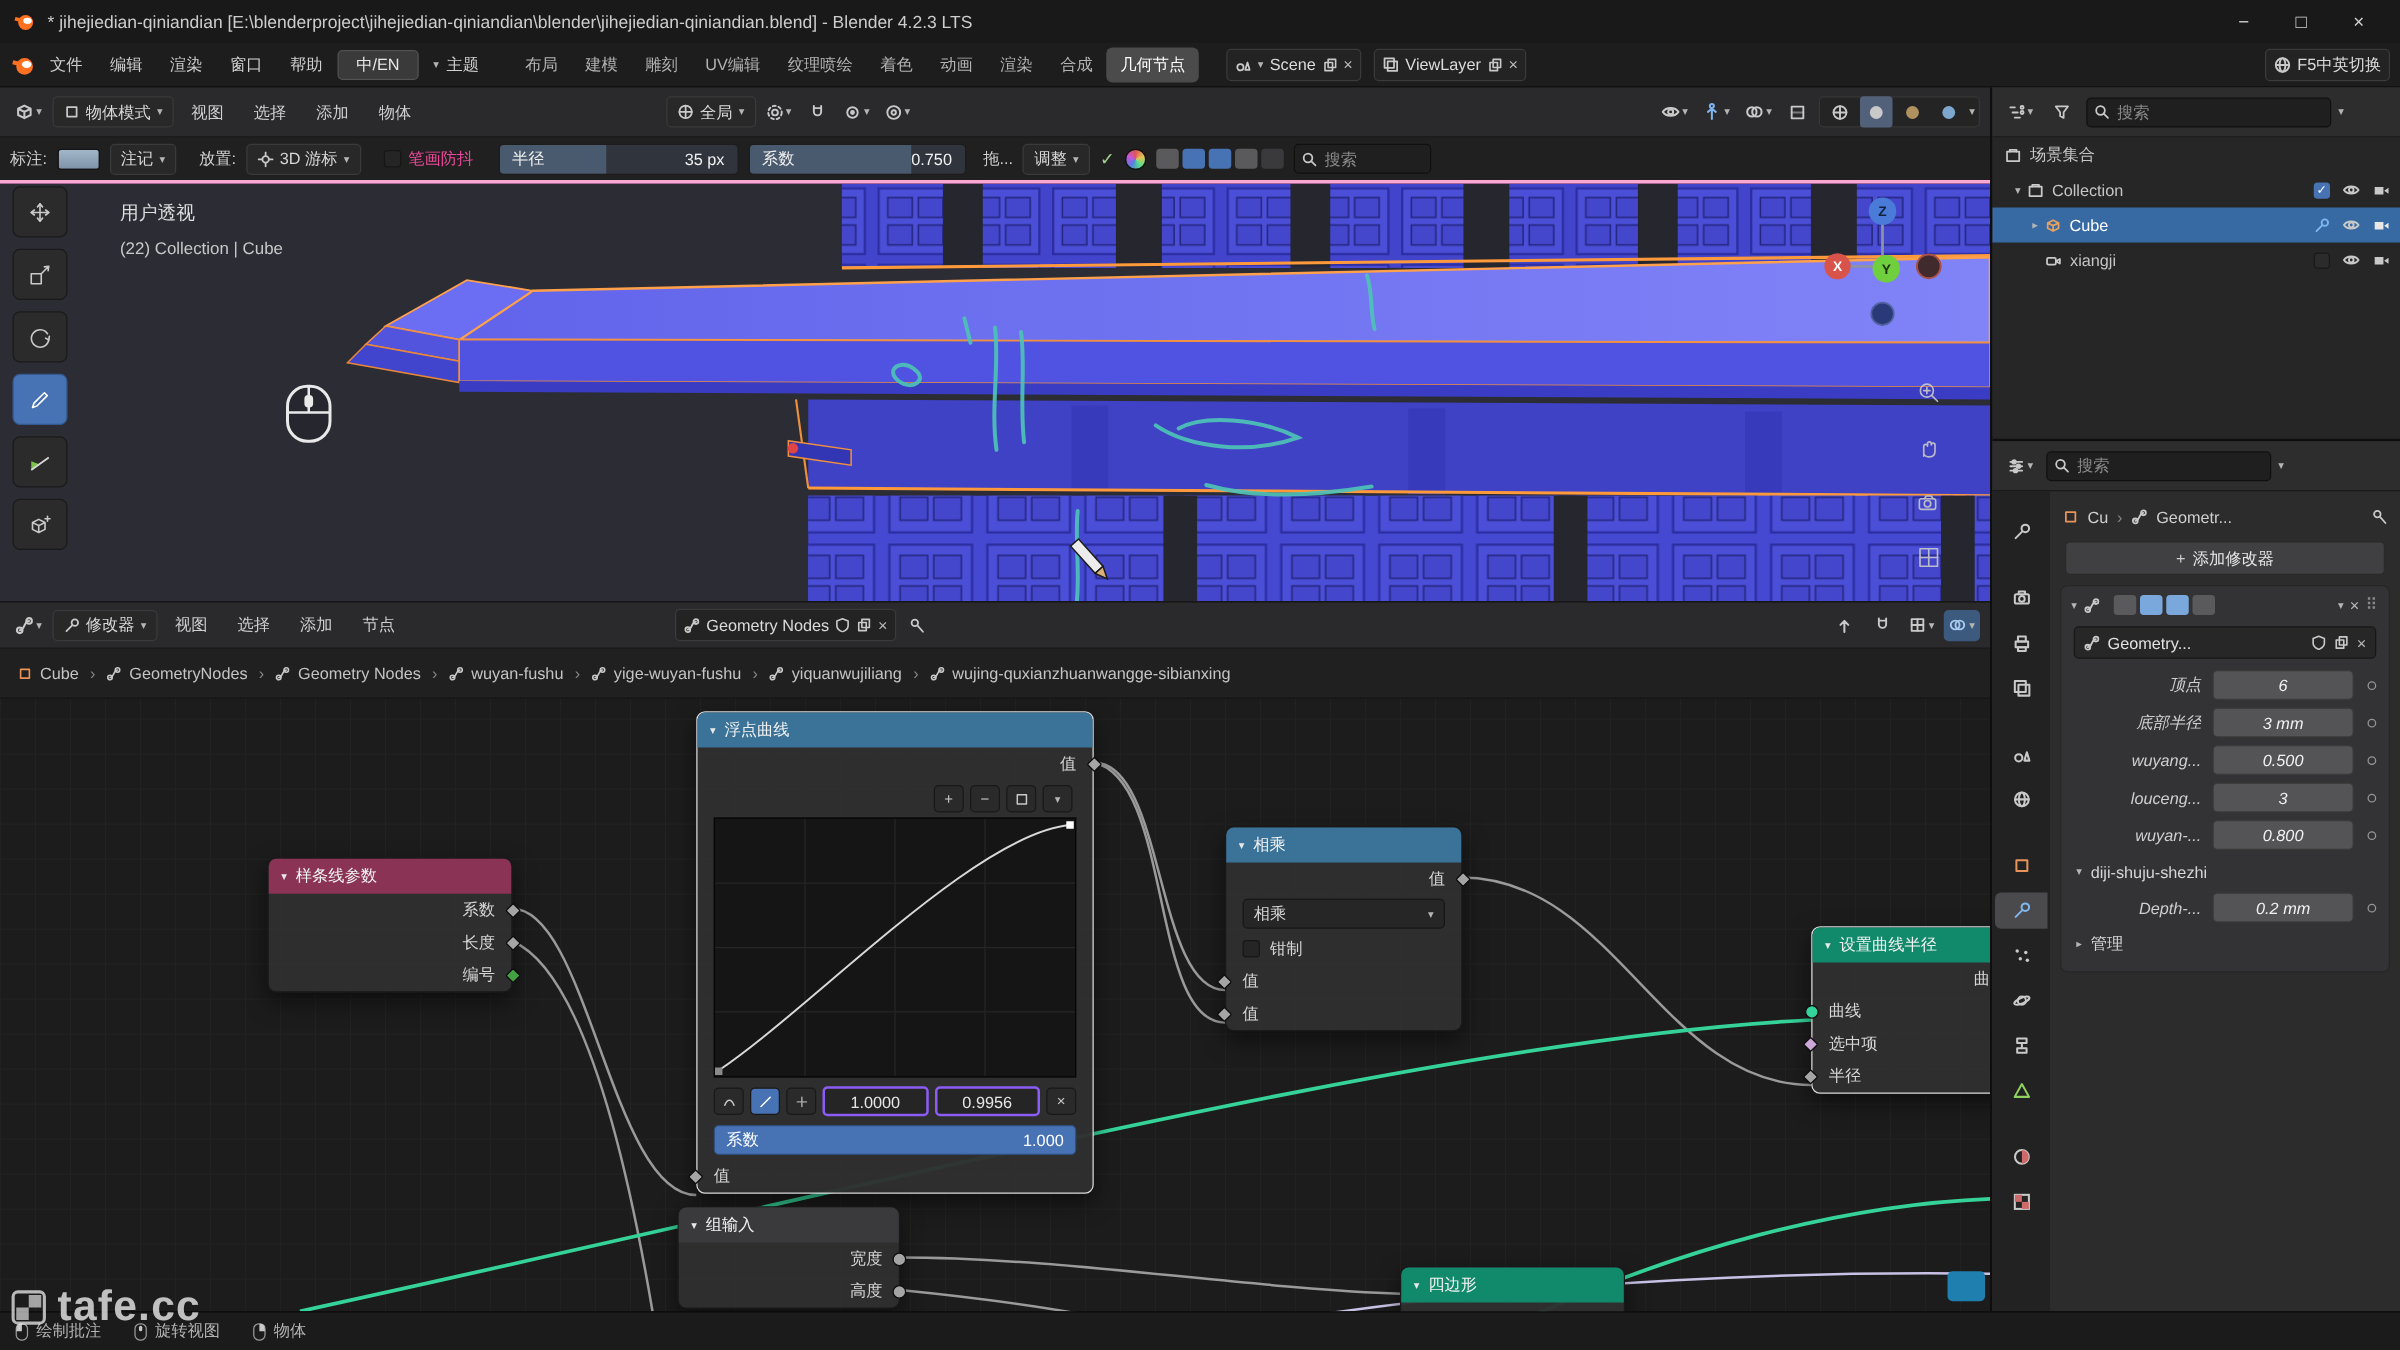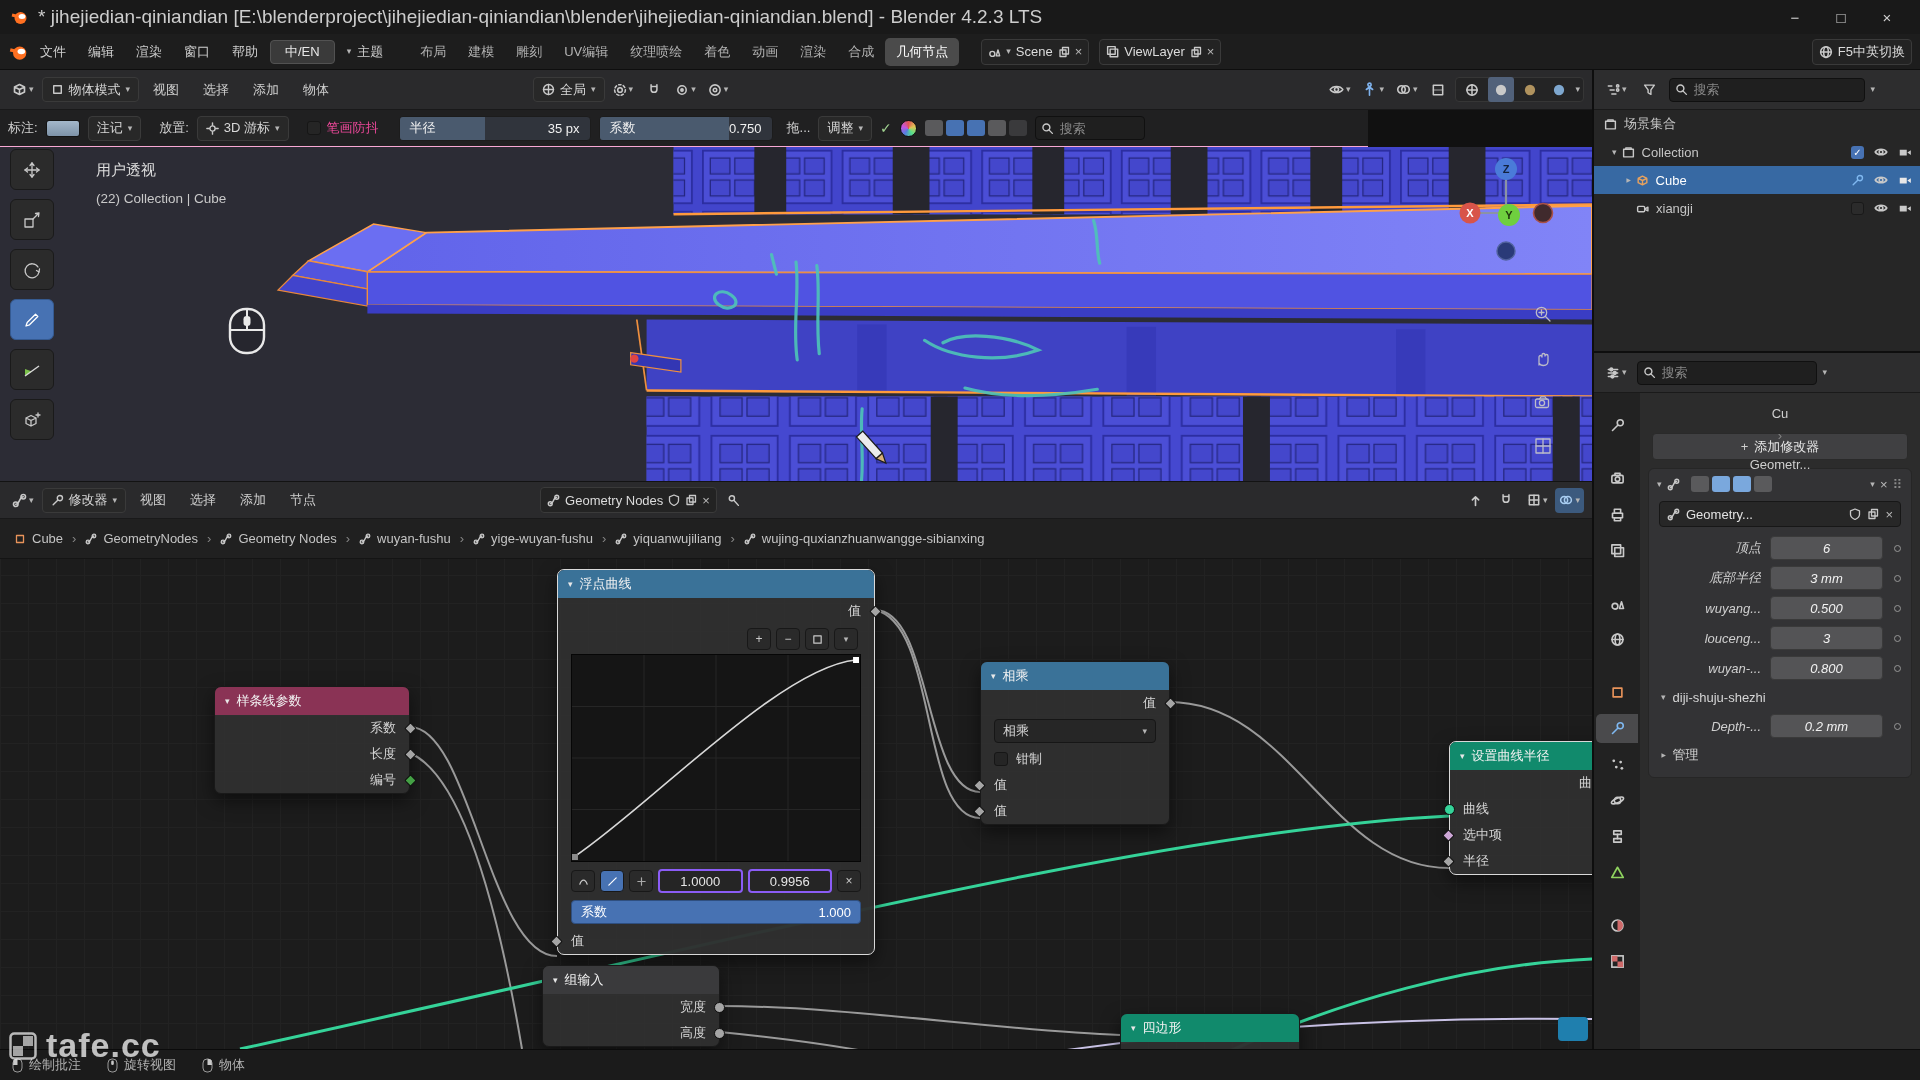--- a/index.html
+++ b/index.html
@@ -19,39 +19,39 @@
   svg.i { stroke:#c9c9c9; fill:none; stroke-width:1.3; stroke-linecap:round; stroke-linejoin:round; }
   input.search { background:#1f1f1f; border:1px solid #101010; border-radius:4px; height:24px;
                  color:#ddd; padding:0 6px 0 24px; font-size:13px; width:160px; }
   input.search::placeholder { color:#8a8a8a; }
   .searchwrap { position:relative; display:inline-flex; align-items:center; }
   .searchwrap svg { position:absolute; left:6px; }
 
   
   .titlebar { position:absolute; left:0; top:0; width:1920px; height:34px; background:#191919;
               display:flex; align-items:center; padding:0 10px; gap:10px; }
-  .title-text { color:#cdcdcd; font-size:19px; white-space:nowrap; }
+  .title-text { color:#cdcdcd; font-size:14px; white-space:nowrap; }
   .win-controls { margin-left:auto; display:flex; }
   .win-controls span { width:46px; height:34px; display:flex; align-items:center; justify-content:center;
                        color:#d0d0d0; font-size:15px; }
 
   
   .topbar { position:absolute; left:0; top:34px; width:1920px; height:36px; background:#1d1d1d;
             display:flex; align-items:center; padding:0 8px; gap:2px; border-bottom:1px solid #0e0e0e; }
   .lang-pill { background:#3a3a3a; border:1px solid #525252; border-radius:4px; padding:2px 14px; color:#e8e8e8; margin:0 0; }
   .ws-tab { padding:5px 11px; color:#b3b3b3; border-radius:5px; white-space:nowrap; }
   .ws-tab.active { background:#4b4b4b; color:#ffffff; }
   .db-pill { display:inline-flex; align-items:center; gap:5px; background:#232323; border:1px solid #3a3a3a;
              border-radius:4px; height:26px; padding:0 6px; color:#dcdcdc; }
 
   
   .vp-header { position:absolute; left:0; top:70px; width:1592px; height:40px; background:#2a2a2c;
                display:flex; align-items:center; gap:4px; padding:0 8px; border-bottom:1px solid #19191a; }
-  .vp-tools  { position:absolute; left:0; top:110px; width:1368px; height:37px; background:#202021;
-               display:flex; align-items:center; gap:8px; padding:0 8px; border-bottom:1px solid #f9a8d4; }
+  .vp-tools  { position:absolute; left:0; top:110px; width:1592px; height:37px; background:#202021;
+               display:flex; align-items:center; gap:8px; padding:0 8px; border-bottom:3px solid #f9a8d4; }
   .node-header { position:absolute; left:0; top:481px; width:1592px; height:38px; background:#2a2a2c;
                display:flex; align-items:center; gap:4px; padding:0 8px; border-top:1px solid #131313;
                border-bottom:1px solid #19191a; }
 
   
   .tslider { position:relative; height:25px; border-radius:4px; background:#30343c; border:1px solid #1c1c1c;
              overflow:hidden; display:flex; align-items:center; justify-content:space-between; padding:0 10px; color:#f0f0f0; }
   .tslider .fill { position:absolute; left:0; top:0; bottom:0; background:#4a5a6e; }
   .tslider span { position:relative; z-index:1; }
   .swatch { width:34px; height:17px; border-radius:3px; border:1px solid #141414;
@@ -118,21 +118,21 @@
 
   .props { position:absolute; left:0; top:281px; width:100%; bottom:0; background:#2c2c2c; border-top:2px solid #0e0e0e; }
   .p-header { height:40px; display:flex; align-items:center; gap:6px; padding:0 8px; background:#2d2d2e;
               border-bottom:1px solid #1a1a1a; }
   .navstrip { position:absolute; left:0; top:40px; bottom:0; width:46px; background:#222222;
               display:flex; flex-direction:column; align-items:center; padding-top:18px; gap:7px; }
   .nav-i { width:42px; height:29px; display:flex; align-items:center; justify-content:center; border-radius:5px 0 0 5px; }
   .nav-i.active { background:#4a4a4c; }
   .nav-gap { height:10px; }
   .p-content { position:absolute; left:46px; right:0; top:40px; bottom:0; padding-top:6px; }
-  .p-crumb { height:28px; display:flex; align-items:center; gap:7px; padding:0 10px; color:#cfcfcf;flex-direction:column; }
+  .p-crumb { height:28px; display:flex; align-items:center; gap:7px; padding:0 10px; color:#cfcfcf; }
   .addmod { height:27px; margin:6px 12px 8px 12px; background:#404042; border:1px solid #2a2a2a; border-radius:4px;
             display:flex; align-items:center; justify-content:center; gap:6px; color:#e6e6e6; }
   .modpanel { margin:0 8px; background:#333335; border:1px solid #262626; border-radius:6px; padding-bottom:8px; }
   .mod-head { height:30px; display:flex; align-items:center; gap:5px; padding:0 8px; }
   .mini { width:18px; height:16px; border-radius:3px; }
   .mod-name { height:26px; margin:2px 10px 6px 10px; background:#272727; border:1px solid #171717; border-radius:4px;
               display:flex; align-items:center; gap:6px; padding:0 7px; color:#e2e2e2; }
   .p-field { display:flex; align-items:center; height:30px; padding-right:28px; position:relative;font-style:italic; }
   .p-field .lbl { width:112px; text-align:right; margin-right:9px; color:#cfcfcf; white-space:nowrap; overflow:hidden; }
   .p-field .val { flex:1; height:24px; background:#545456; border:1px solid #3a3a3a; border-radius:4px;

